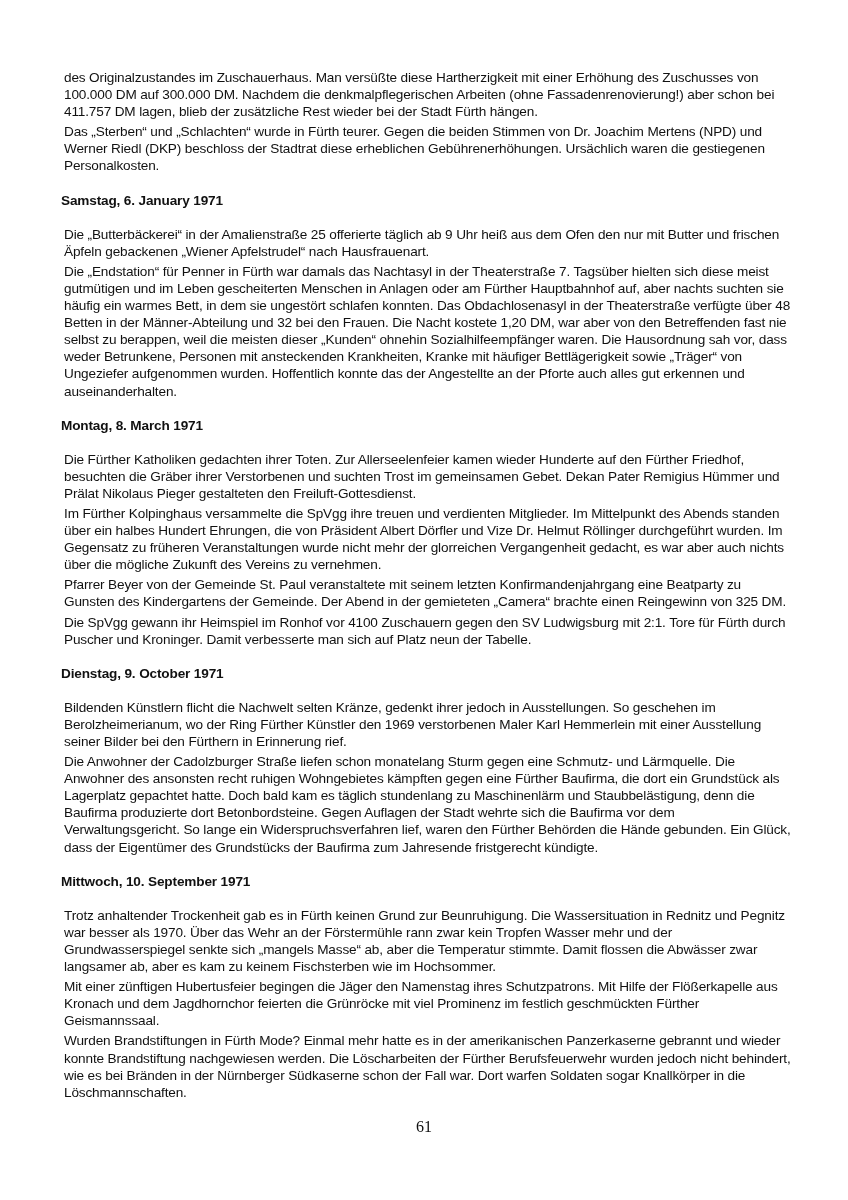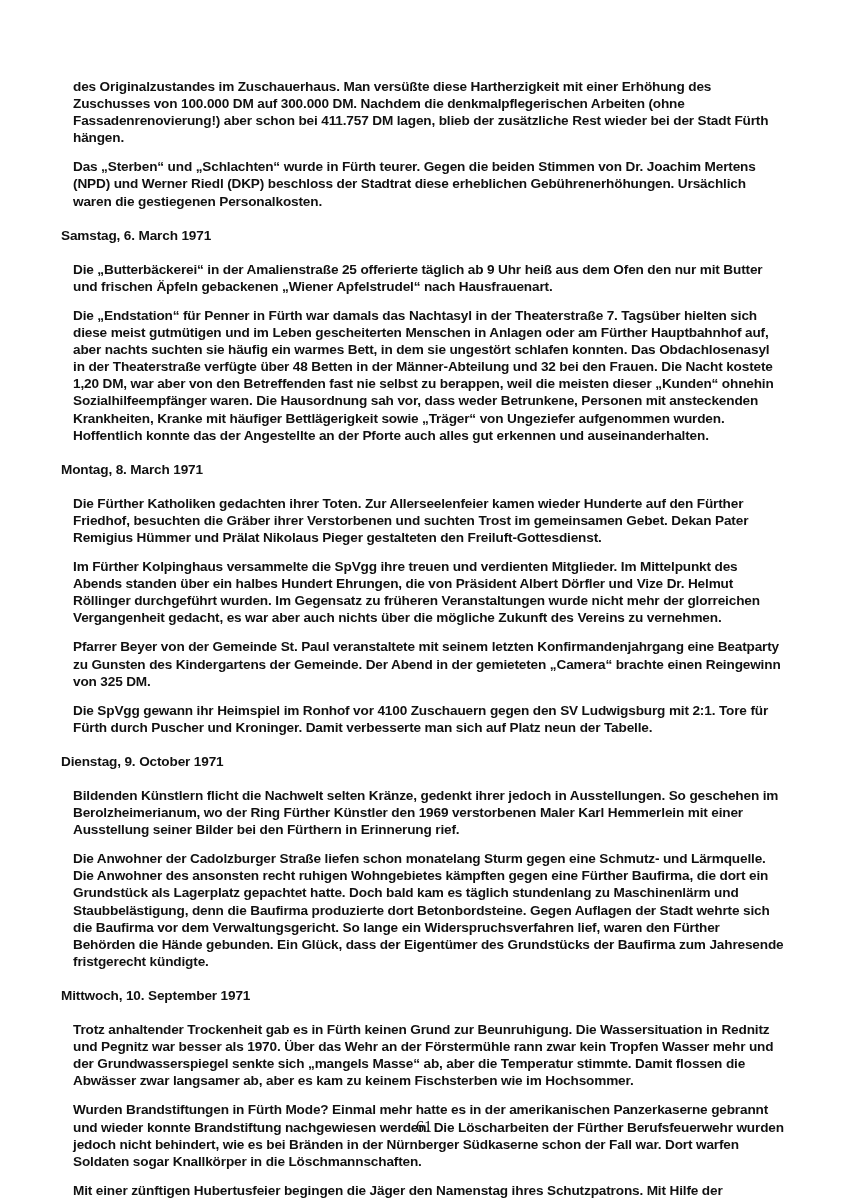--- a/index.html
+++ b/index.html
@@ -13,21 +13,21 @@
     font-size: 13.6px;
     line-height: 17.1px;
     color: #111111;
     letter-spacing: -0.15px;
   }
   .para { margin: 0; }
   .heading {
     margin: 17px 0 17px 0;
     font-weight: bold;
   }
-  .section-body p { margin: 12px; font-weight: bold; }
+  .section-body p { margin: 3px; }
   .page-number {
     position: absolute;
     left: 0; right: 0;
     top: 1106px;
     text-align: center;
     font-family: "Liberation Serif", serif;
     font-size: 16px;
     color: #111111;
     margin-top: 12px;
   }
@@ -35,21 +35,21 @@
 </head>
 <body>
 
 <div class="page">
   <div class="section-body">
     <p class="para">des Originalzustandes im Zuschauerhaus. Man versüßte diese Hartherzigkeit mit einer Erhöhung des Zuschusses von 100.000 DM auf 300.000 DM. Nachdem die denkmalpflegerischen Arbeiten (ohne Fassadenrenovierung!) aber schon bei 411.757 DM lagen, blieb der zusätzliche Rest wieder bei der Stadt Fürth hängen.</p>
     <p class="para">Das „Sterben“ und „Schlachten“ wurde in Fürth teurer. Gegen die beiden Stimmen von Dr. Joachim Mertens (NPD) und Werner Riedl (DKP) beschloss der Stadtrat diese erheblichen Gebührenerhöhungen. Ursächlich waren die gestiegenen Personalkosten.</p>
   </div>
 
   <div class="section">
-    <div class="heading">Samstag, 6. March 1971</div>
+    <div class="heading">Samstag, 6. January 1971</div>
     <div class="section-body">
       <p class="para">Die „Butterbäckerei“ in der Amalienstraße 25 offerierte täglich ab 9 Uhr heiß aus dem Ofen den nur mit Butter und frischen Äpfeln gebackenen „Wiener Apfelstrudel“ nach Hausfrauenart.</p>
       <p class="para">Die „Endstation“ für Penner in Fürth war damals das Nachtasyl in der Theaterstraße 7. Tagsüber hielten sich diese meist gutmütigen und im Leben gescheiterten Menschen in Anlagen oder am Fürther Hauptbahnhof auf, aber nachts suchten sie häufig ein warmes Bett, in dem sie ungestört schlafen konnten. Das Obdachlosenasyl in der Theaterstraße verfügte über 48 Betten in der Männer-Abteilung und 32 bei den Frauen. Die Nacht kostete 1,20 DM, war aber von den Betreffenden fast nie selbst zu berappen, weil die meisten dieser „Kunden“ ohnehin Sozialhilfeempfänger waren. Die Hausordnung sah vor, dass weder Betrunkene, Personen mit ansteckenden Krankheiten, Kranke mit häufiger Bettlägerigkeit sowie „Träger“ von Ungeziefer aufgenommen wurden. Hoffentlich konnte das der Angestellte an der Pforte auch alles gut erkennen und auseinanderhalten.</p>
     </div>
   </div>
 
   <div class="section">
     <div class="heading">Montag, 8. March 1971</div>
     <div class="section-body">
       <p class="para">Die Fürther Katholiken gedachten ihrer Toten. Zur Allerseelenfeier kamen wieder Hunderte auf den Fürther Friedhof, besuchten die Gräber ihrer Verstorbenen und suchten Trost im gemeinsamen Gebet. Dekan Pater Remigius Hümmer und Prälat Nikolaus Pieger gestalteten den Freiluft-Gottesdienst.</p>
@@ -64,19 +64,19 @@
     <div class="section-body">
       <p class="para">Bildenden Künstlern flicht die Nachwelt selten Kränze, gedenkt ihrer jedoch in Ausstellungen. So geschehen im Berolzheimerianum, wo der Ring Fürther Künstler den 1969 verstorbenen Maler Karl Hemmerlein mit einer Ausstellung seiner Bilder bei den Fürthern in Erinnerung rief.</p>
       <p class="para">Die Anwohner der Cadolzburger Straße liefen schon monatelang Sturm gegen eine Schmutz- und Lärmquelle. Die Anwohner des ansonsten recht ruhigen Wohngebietes kämpften gegen eine Fürther Baufirma, die dort ein Grundstück als Lagerplatz gepachtet hatte. Doch bald kam es täglich stundenlang zu Maschinenlärm und Staubbelästigung, denn die Baufirma produzierte dort Betonbordsteine. Gegen Auflagen der Stadt wehrte sich die Baufirma vor dem Verwaltungsgericht. So lange ein Widerspruchsverfahren lief, waren den Fürther Behörden die Hände gebunden. Ein Glück, dass der Eigentümer des Grundstücks der Baufirma zum Jahresende fristgerecht kündigte.</p>
     </div>
   </div>
 
   <div class="section">
     <div class="heading">Mittwoch, 10. September 1971</div>
     <div class="section-body">
       <p class="para">Trotz anhaltender Trockenheit gab es in Fürth keinen Grund zur Beunruhigung. Die Wassersituation in Rednitz und Pegnitz war besser als 1970. Über das Wehr an der Förstermühle rann zwar kein Tropfen Wasser mehr und der Grundwasserspiegel senkte sich „mangels Masse“ ab, aber die Temperatur stimmte. Damit flossen die Abwässer zwar langsamer ab, aber es kam zu keinem Fischsterben wie im Hochsommer.</p>
+      <p class="para">Mit einer zünftigen Hubertusfeier begingen die Jäger den Namenstag ihres Schutzpatrons. Mit Hilfe der Flößerkapelle aus Kronach und dem Jagdhornchor feierten die Grünröcke mit viel Prominenz im festlich geschmückten Fürther Geismannssaal.</p>
       <p class="para">Wurden Brandstiftungen in Fürth Mode? Einmal mehr hatte es in der amerikanischen Panzerkaserne gebrannt und wieder konnte Brandstiftung nachgewiesen werden. Die Löscharbeiten der Fürther Berufsfeuerwehr wurden jedoch nicht behindert, wie es bei Bränden in der Nürnberger Südkaserne schon der Fall war. Dort warfen Soldaten sogar Knallkörper in die Löschmannschaften.</p>
-      <p class="para">Mit einer zünftigen Hubertusfeier begingen die Jäger den Namenstag ihres Schutzpatrons. Mit Hilfe der Flößerkapelle aus Kronach und dem Jagdhornchor feierten die Grünröcke mit viel Prominenz im festlich geschmückten Fürther Geismannssaal.</p>
     </div>
   </div>
 </div>
 
 <div class="page-number">61</div>
 
 </body></html>

